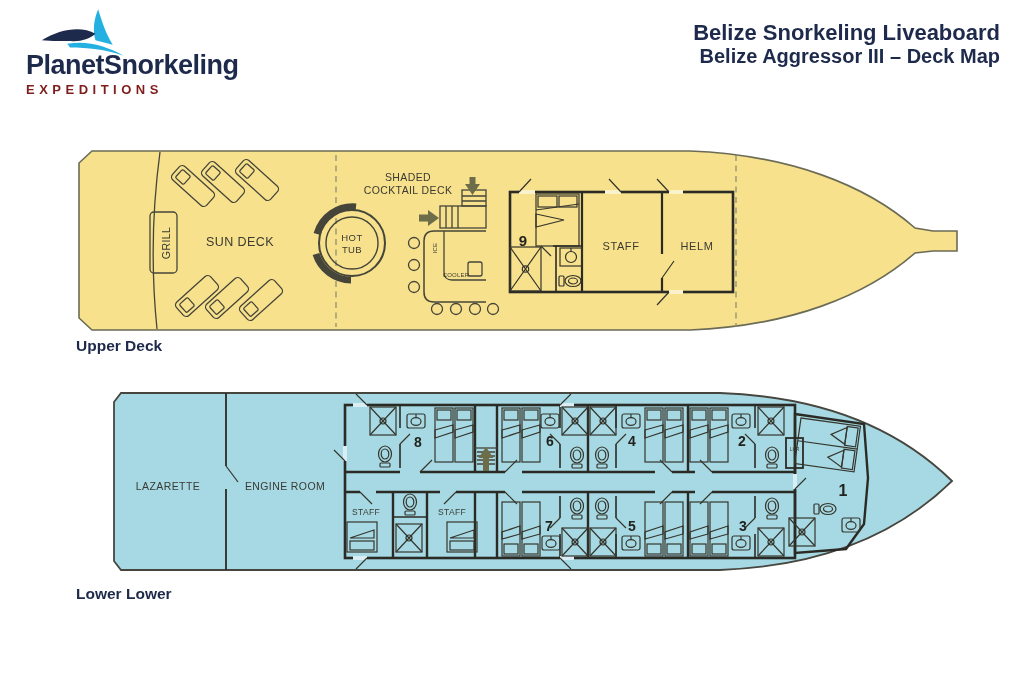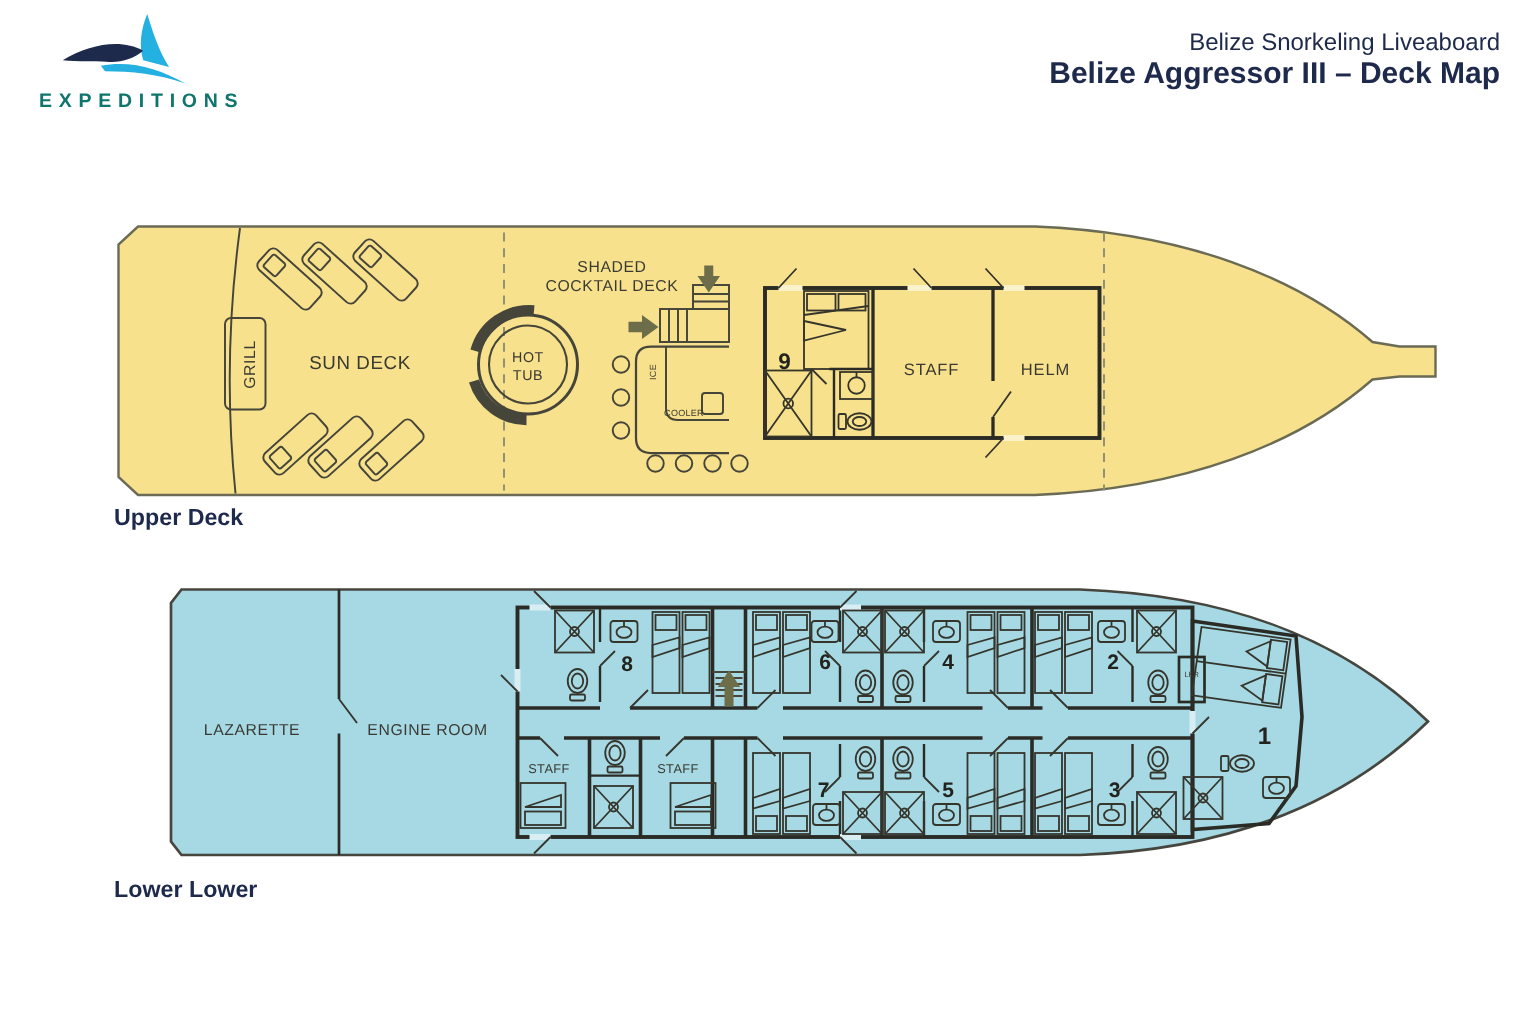--- a/index.html
+++ b/index.html
@@ -1,23 +1,23 @@
 <!DOCTYPE html>
 <html><head>
 <meta charset="utf-8">
 <style>
   html,body{margin:0;padding:0;background:#ffffff;}
   .page{position:relative;width:1024px;height:674px;background:#ffffff;overflow:hidden;
         font-family:"Liberation Sans",sans-serif;}
   .logo{position:absolute;left:26px;top:8px;}
   .logo-icon{display:block;margin-left:14px;}
   .brand-name{font-size:27px;font-weight:bold;color:#1e2a4c;letter-spacing:-0.5px;line-height:1;margin-top:-4px;}
-  .brand-tag{font-size:13px;font-weight:bold;color:#0f766e;letter-spacing:4.5px;margin-top:3px;}
+  .brand-tag{font-size:13px;font-weight:bold;color:#7f1d1d;letter-spacing:4.5px;margin-top:3px;}
   .titles{position:absolute;right:24px;top:20px;text-align:right;color:#1e2a4c;}
-  .title{font-size:16px;font-weight:normal;line-height:1.15;}
+  .title{font-size:22px;font-weight:bold;line-height:1.15;}
   .subtitle{font-size:20px;font-weight:bold;}
   .deck-caption{position:absolute;font-size:15.5px;font-weight:bold;color:#1e2a4c;}
   .cap-upper{left:76px;top:337px;}
   .cap-lower{left:76px;top:585px;}
   svg.deckmap{position:absolute;left:0;top:0;}
   svg text{font-family:"Liberation Sans",sans-serif;}
   .lbl{fill:#3a3a32;font-size:10.5px;letter-spacing:0.4px;}
   .lbl-sm{fill:#3a3a32;font-size:8.5px;letter-spacing:0.3px;}
   .lbl-xs{fill:#3a3a32;font-size:6px;letter-spacing:0.2px;}
   .lbl-xxs{fill:#3a3a32;font-size:5px;}
@@ -36,20 +36,21 @@
 <body>
 
 <div class="page">
 
   <div class="logo">
     <svg class="logo-icon" width="100" height="48" viewBox="0 0 110 52">
       <path d="M64 1 C59 13 58 24 61 35 L80 40 C72 27 68 14 64 1 Z" fill="#24b0e0"></path>
       <path d="M2 35 C22 23 45 19 61 28 C54 34 44 37 34 36 C26 36 13 36 2 35 Z" fill="#1e2a4c"></path>
       <path d="M30 39 C52 35 72 41 92 52 C72 45 52 43 33 43 Z" fill="#24b0e0"></path>
     </svg>
+    <div class="brand-name">PlanetSnorkeling</div>
     <div class="brand-tag">EXPEDITIONS</div>
   </div>
   <div class="titles">
     <div class="title">Belize Snorkeling Liveaboard</div>
     <div class="subtitle">Belize Aggressor III – Deck Map</div>
   </div>
 
   <svg class="deckmap" width="1024" height="674" viewBox="0 0 1024 674">
     <defs>
       <g id="lounger">

